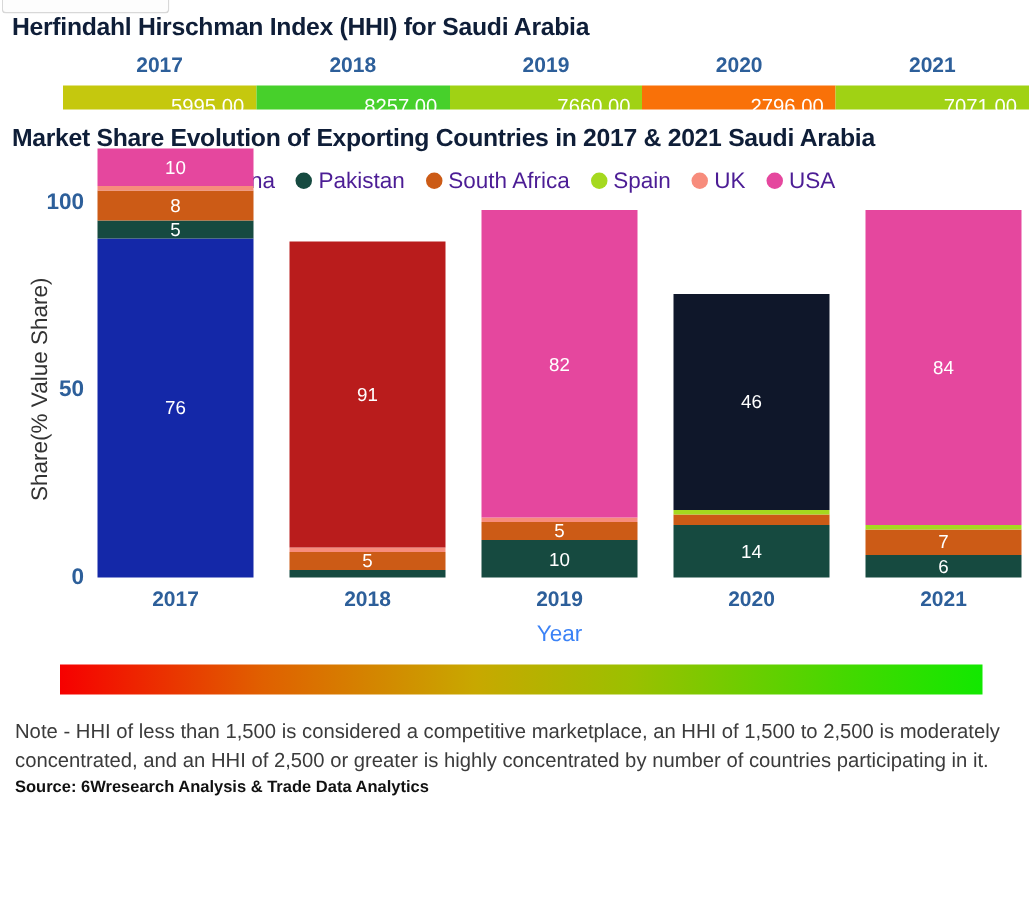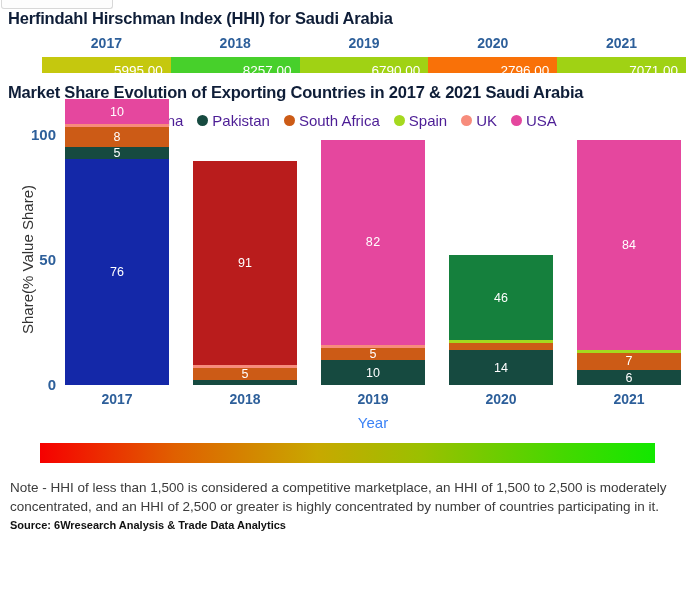--- a/index.html
+++ b/index.html
@@ -56,21 +56,21 @@
   <div class="hhi-years" id="hhi-years">
       <div class="hhi-year">2017</div>
       <div class="hhi-year">2018</div>
       <div class="hhi-year">2019</div>
       <div class="hhi-year">2020</div>
       <div class="hhi-year">2021</div>
     </div>
   <div class="hhi-strip" id="hhi-strip">
       <div class="hhi-seg" style="background: rgb(197, 200, 14);">5995.00</div>
       <div class="hhi-seg" style="background: rgb(71, 208, 43);">8257.00</div>
-      <div class="hhi-seg" style="background: rgb(160, 210, 20);">6790.00</div>
+      <div class="hhi-seg" style="background: rgb(160, 210, 20);">7660.00</div>
       <div class="hhi-seg" style="background: rgb(249, 113, 8);">2796.00</div>
       <div class="hhi-seg" style="background: rgb(160, 210, 20);">7071.00</div>
     </div>
 
   <div class="title2">Market Share Evolution of Exporting Countries in 2017 &amp; 2021 Saudi Arabia</div>
 
   <div class="legend" id="legend">
       <div class="legend-item">
         <span class="legend-dot" style="background: rgb(20, 40, 168);"></span>
         <span>China</span>
@@ -132,31 +132,31 @@
             </div>
           </div>
           <div class="bar">
             <div class="seg" style="height: 25px; background: rgb(22, 74, 64);">
               <div class="seg-label">10</div>
             </div>
             <div class="seg" style="height: 12.5px; background: rgb(204, 91, 22);">
               <div class="seg-label">5</div>
             </div>
             <div class="seg" style="height: 2.5px; background: rgb(247, 140, 124);"></div>
-            <div class="seg" style="height: 205px; background: rgb(229, 71, 158); font-family: Liberation Mono, monospace;">
+            <div class="seg" style="height: 205px; background: rgb(229, 71, 158);">
               <div class="seg-label">82</div>
             </div>
           </div>
           <div class="bar">
             <div class="seg" style="height: 35px; background: rgb(22, 74, 64);">
               <div class="seg-label">14</div>
             </div>
             <div class="seg" style="height: 7.5px; background: rgb(204, 91, 22);"></div>
             <div class="seg" style="height: 2.5px; background: rgb(165, 217, 31);"></div>
-            <div class="seg" style="height: 85px; background: #15803d; text-decoration: underline;">
+            <div class="seg" style="height: 144px; background: #0f172a; text-decoration: underline;">
               <div class="seg-label">46</div>
             </div>
           </div>
           <div class="bar">
             <div class="seg" style="height: 15px; background: rgb(22, 74, 64);">
               <div class="seg-label">6</div>
             </div>
             <div class="seg" style="height: 17.5px; background: rgb(204, 91, 22);">
               <div class="seg-label">7</div>
             </div>

